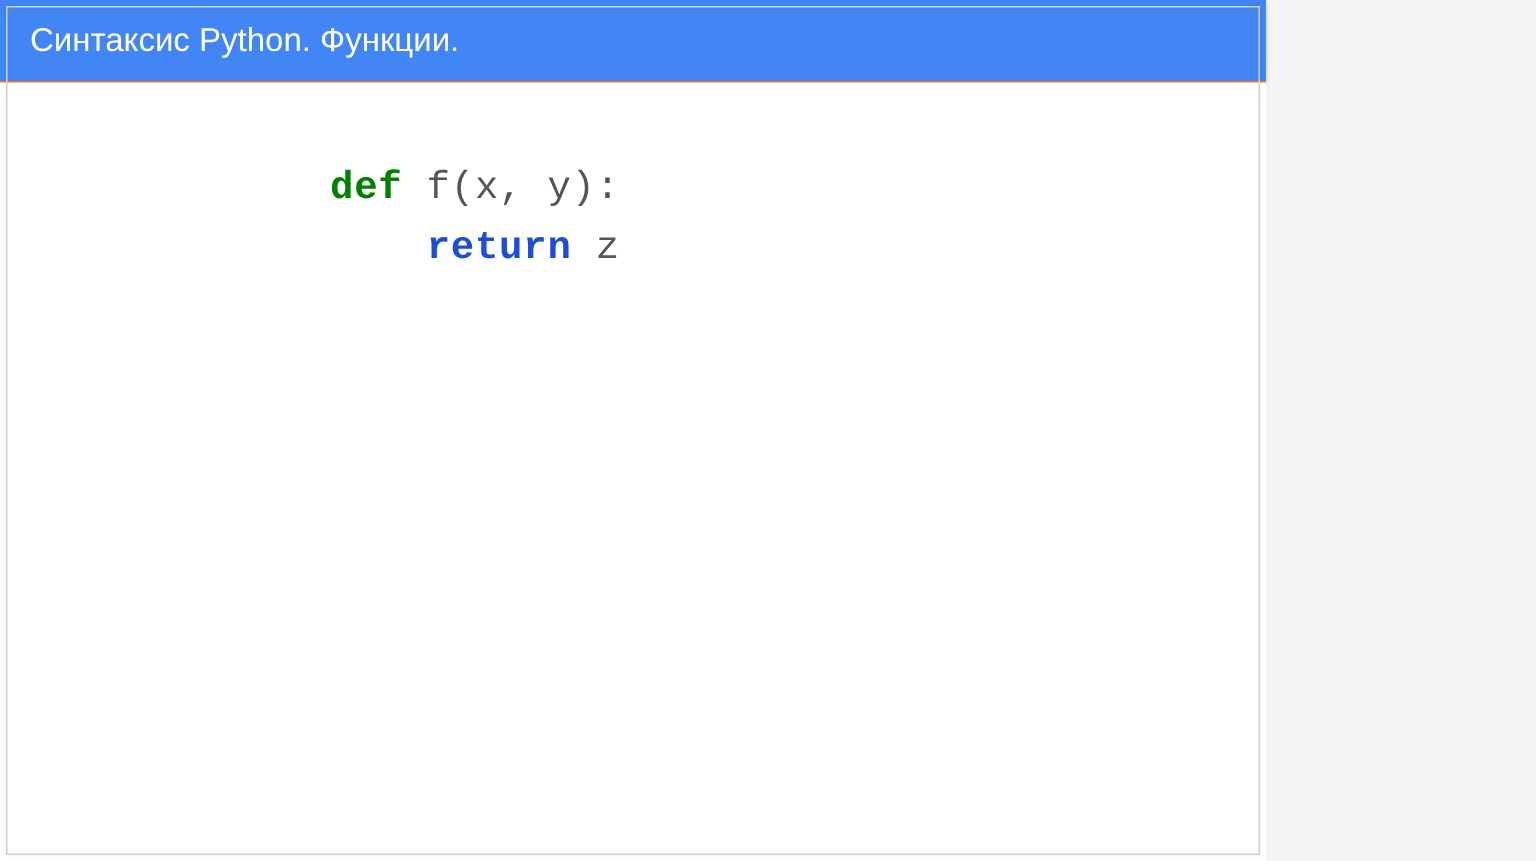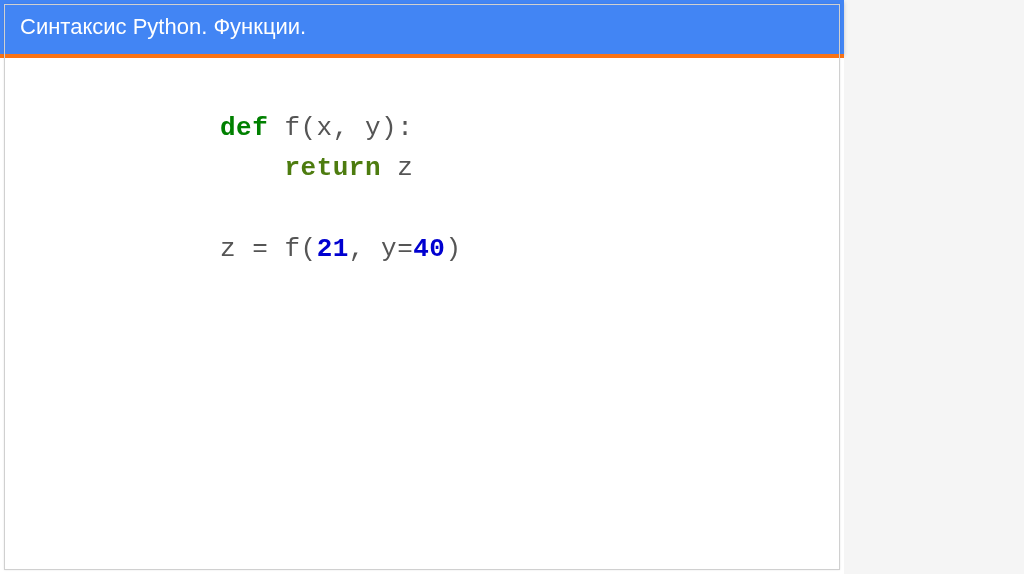--- a/index.html
+++ b/index.html
@@ -20,35 +20,35 @@
       padding: 14px 20px;
       font-size: 22px;
       font-weight: 300;
       box-shadow: 0 2px 4px rgba(0,0,0,0.2);
     }
     .content {
       background: #ffffff;
       margin: 0;
       padding: 50px 0 0 0;
       height: calc(100% - 54px);
-      border-top: 4px solid #f97316;
+      border-top: 1px solid #f97316;
     }
     .code-block {
       font-family: "Courier New", Courier, monospace;
       font-size: 26px;
       line-height: 1.55;
       padding-left: 220px;
       letter-spacing: 0.5px;
       color: #333333;
     }
     .code-line {
       white-space: pre;
     }
     .kw-def { color: #008000; font-weight: bold; }
-    .kw-return { color: #4d7c0f; font-weight: bold; text-align: right; }
+    .kw-return { color: #1d4ed8; font-weight: bold; text-align: right; }
     .num { color: #0000d0; font-weight: bold; }
     .plain { color: #555555; }
     .gap { height: 40px; }
     .slide-border {
       border: 1px solid #d0d0d0;
       margin: 4px;
       height: calc(100% - 8px);
       width: calc(100% - 8px);
       position: absolute;
       pointer-events: none;
@@ -74,18 +74,17 @@
     <div class="code-block">
 
       <div class="code-line"><span class="kw-def">def</span><span class="plain"> f(x, y):</span></div>
 
 
       <div class="code-line"><span class="plain">    </span><span class="kw-return">return</span><span class="plain"> z</span></div>
 
       <div class="gap"></div>
 
 
-      <div class="code-line"><span class="plain">z = f(</span><span class="num">21</span><span class="plain">, y=</span><span class="num">40</span><span class="plain">)</span></div>
 
 
     </div>
   </div>
 </div>
 
 </body></html>

